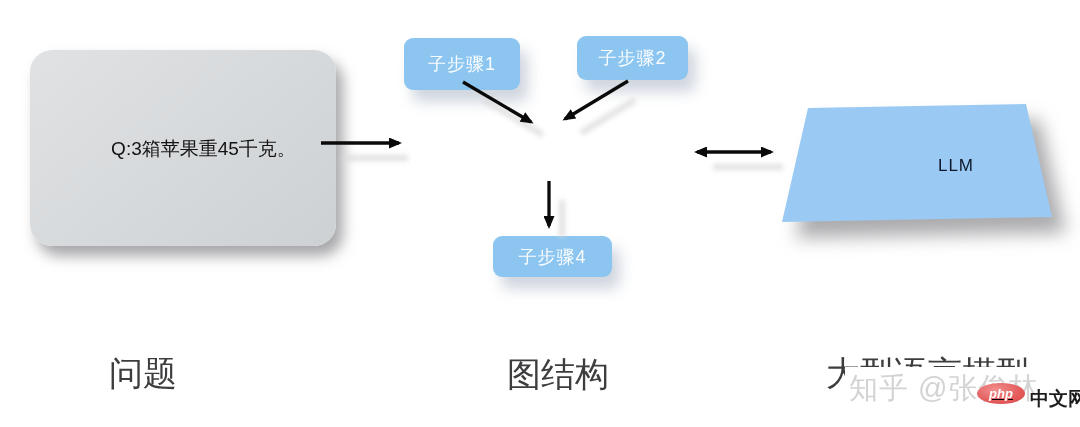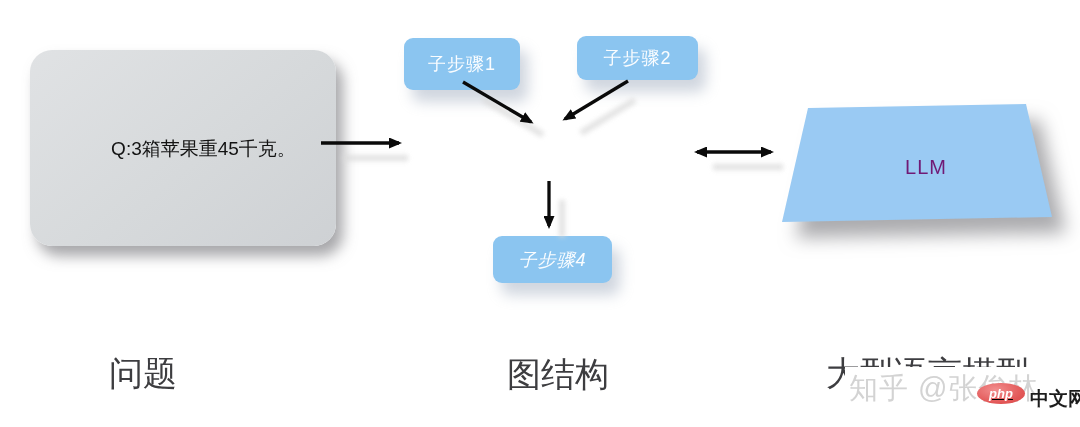--- a/index.html
+++ b/index.html
@@ -40,46 +40,46 @@
     background: #8bc5f0;
     border-radius: 9px;
     color: rgba(255,255,255,0.96);
     font-size: 18px;
     letter-spacing: 1px;
     display: flex; align-items: center; justify-content: center;
     box-shadow: 8px 12px 14px rgba(150,165,185,0.45);
     z-index: 1;
   }
   .node1 { left: 404px; top: 38px;  width: 116px; height: 52px; }
-  .node2 { left: 577px; top: 36px;  width: 121px; height: 44px; }
+  .node2 { left: 577px; top: 36px;  width: 111px; height: 44px; }
   .node3 { left: 492px; top: 131px; width: 115px; height: 46px; }
-  .node4 { left: 493px; top: 236px; width: 119px; height: 47px; font-style: italic; }
+  .node4 { left: 493px; top: 236px; width: 119px; height: 41px; }
 
   
   .trap-wrap {
     position: absolute;
     left: 770px; top: 95px;
     width: 300px; height: 140px;
     filter: drop-shadow(14px 16px 9px rgba(88,88,94,0.5));
     z-index: 1;
   }
   .trap {
     position: relative;
     width: 100%; height: 100%;
     background: #9acaf3;
     clip-path: polygon(38px 13px, 256px 9px, 282px 122px, 12px 127px);
   }
   .llm-label {
     position: absolute;
     left: 108px; top: 61px;
     width: 96px;
-    text-align: center;
-    font-size: 20px;
+    text-align: right;
+    font-size: 17px;
     letter-spacing: 1px;
-    color: #701a75;
+    color: #0f172a;
   }
 
   
   .arrows {
     position: absolute;
     left: 0; top: 0;
     z-index: 2;
     pointer-events: none;
   }
 

